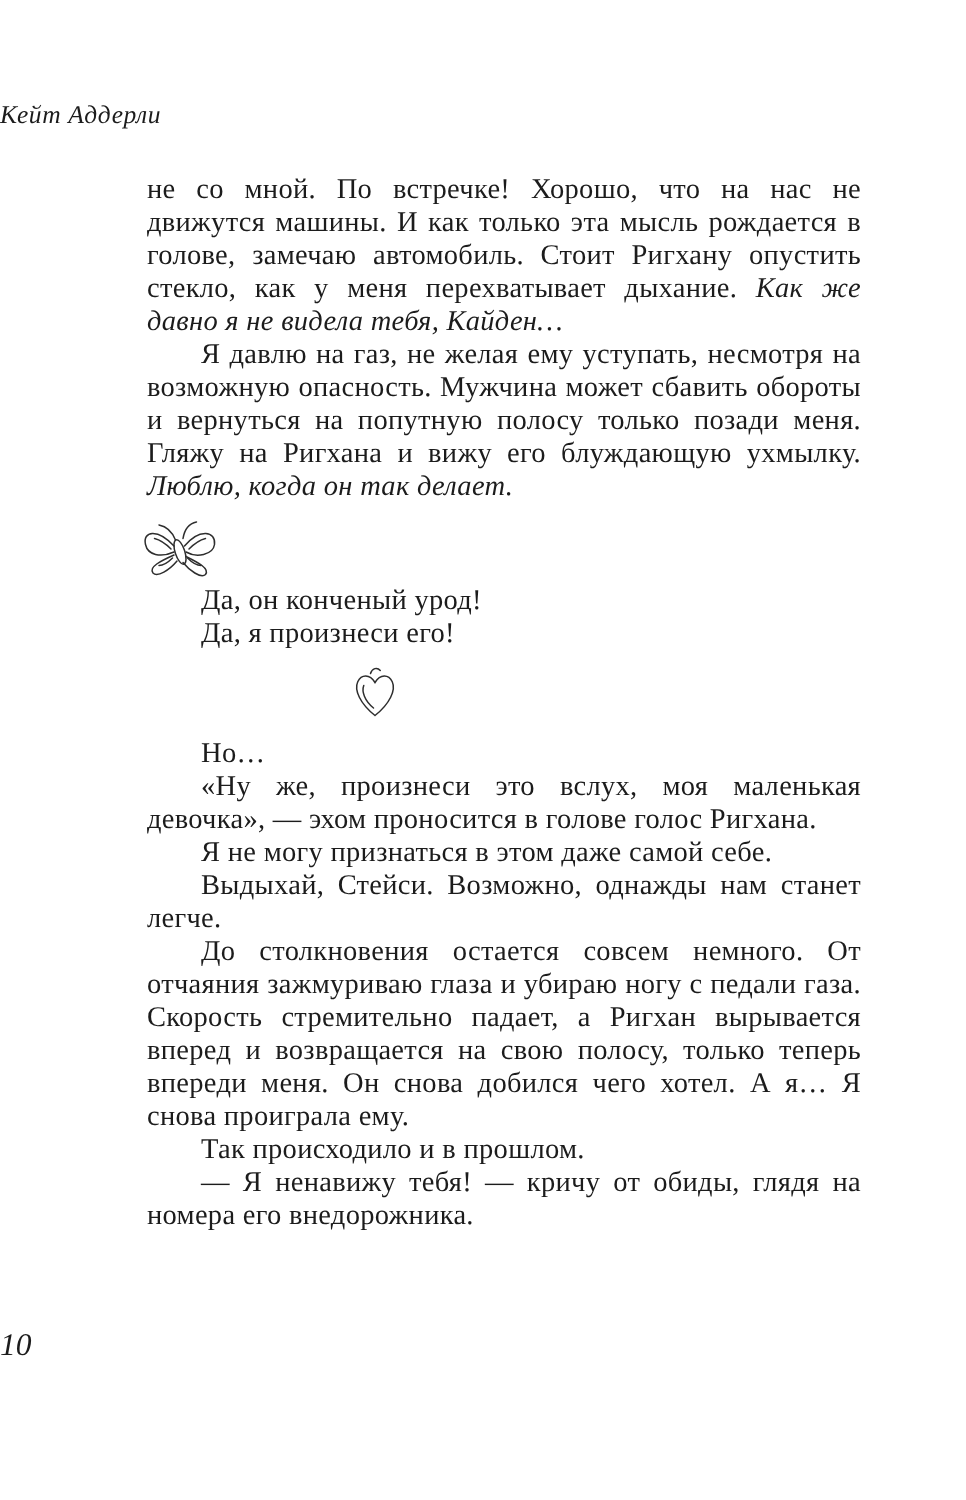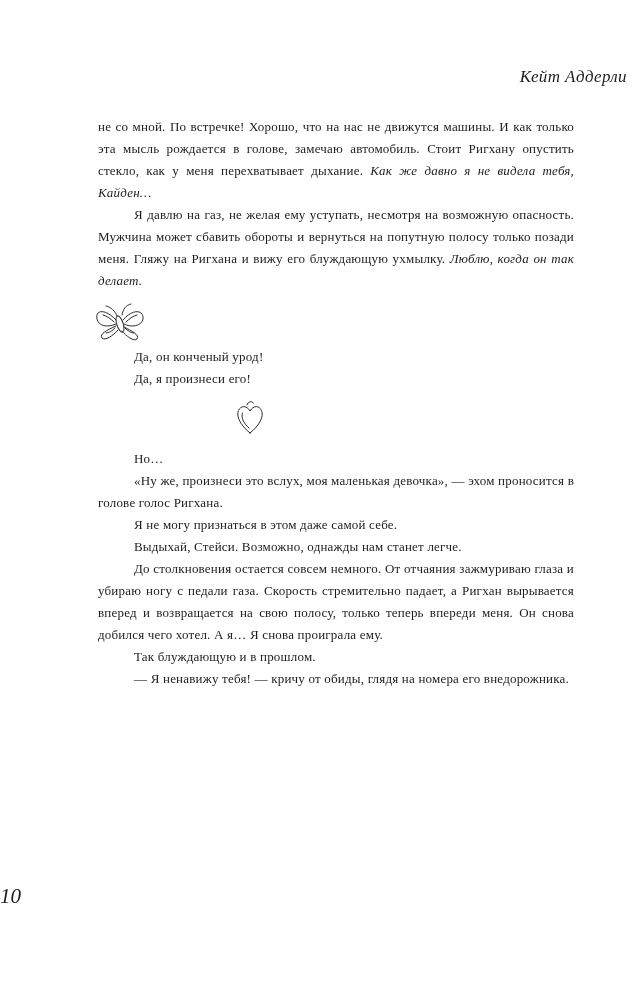--- a/index.html
+++ b/index.html
@@ -13,32 +13,32 @@
     height: 1000px;
     background: #ffffff;
     color: #1c1c1c;
     font-family: "Liberation Serif", "DejaVu Serif", serif;
     overflow: hidden;
   }
   .running-head {
     position: absolute;
     top: 67px;
     left: 0;
-    right: 17px;
-    text-align: right;
+    right: 1px;
+    text-align: left;
     font-style: italic;
     font-size: 17px;
     letter-spacing: 0.4px;
   }
   .body-text {
     position: absolute;
     top: 116px;
     left: 98px;
     width: 476px;
-    font-size: 13px;
+    font-size: 19px;
     line-height: 22px;
     text-align: justify;
     letter-spacing: 0.2px;
   }
   .para {
     margin: 0;
     text-indent: 36px;
   }
   .para.noindent {
     text-indent: 0;
@@ -120,21 +120,21 @@
     <p class="para"><span>Но…</span></p>
 
     <p class="para"><span>«Ну же, произнеси это вслух, моя маленькая девочка», — эхом проносится в голове голос Ригхана.</span></p>
 
     <p class="para"><span>Я не могу признаться в этом даже самой себе.</span></p>
 
     <p class="para"><span>Выдыхай, Стейси. Возможно, однажды нам станет легче.</span></p>
 
     <p class="para"><span>До столкновения остается совсем немного. От отчаяния зажмуриваю глаза и убираю ногу с педали газа. Скорость стремительно падает, а Ригхан вырывается вперед и возвращается на свою полосу, только теперь впереди меня. Он снова добился чего хотел. А я… Я снова проиграла ему.</span></p>
 
-    <p class="para"><span>Так блуждающую и в прошлом.</span></p>
+    <p class="para"><span>Так происходило и в прошлом.</span></p>
 
     <p class="para"><span>— Я ненавижу тебя! — кричу от обиды, глядя на номера его внедорожника.</span></p>
 
 
   </div>
 
   <div class="page-number">10</div>
 
 </div>
 

